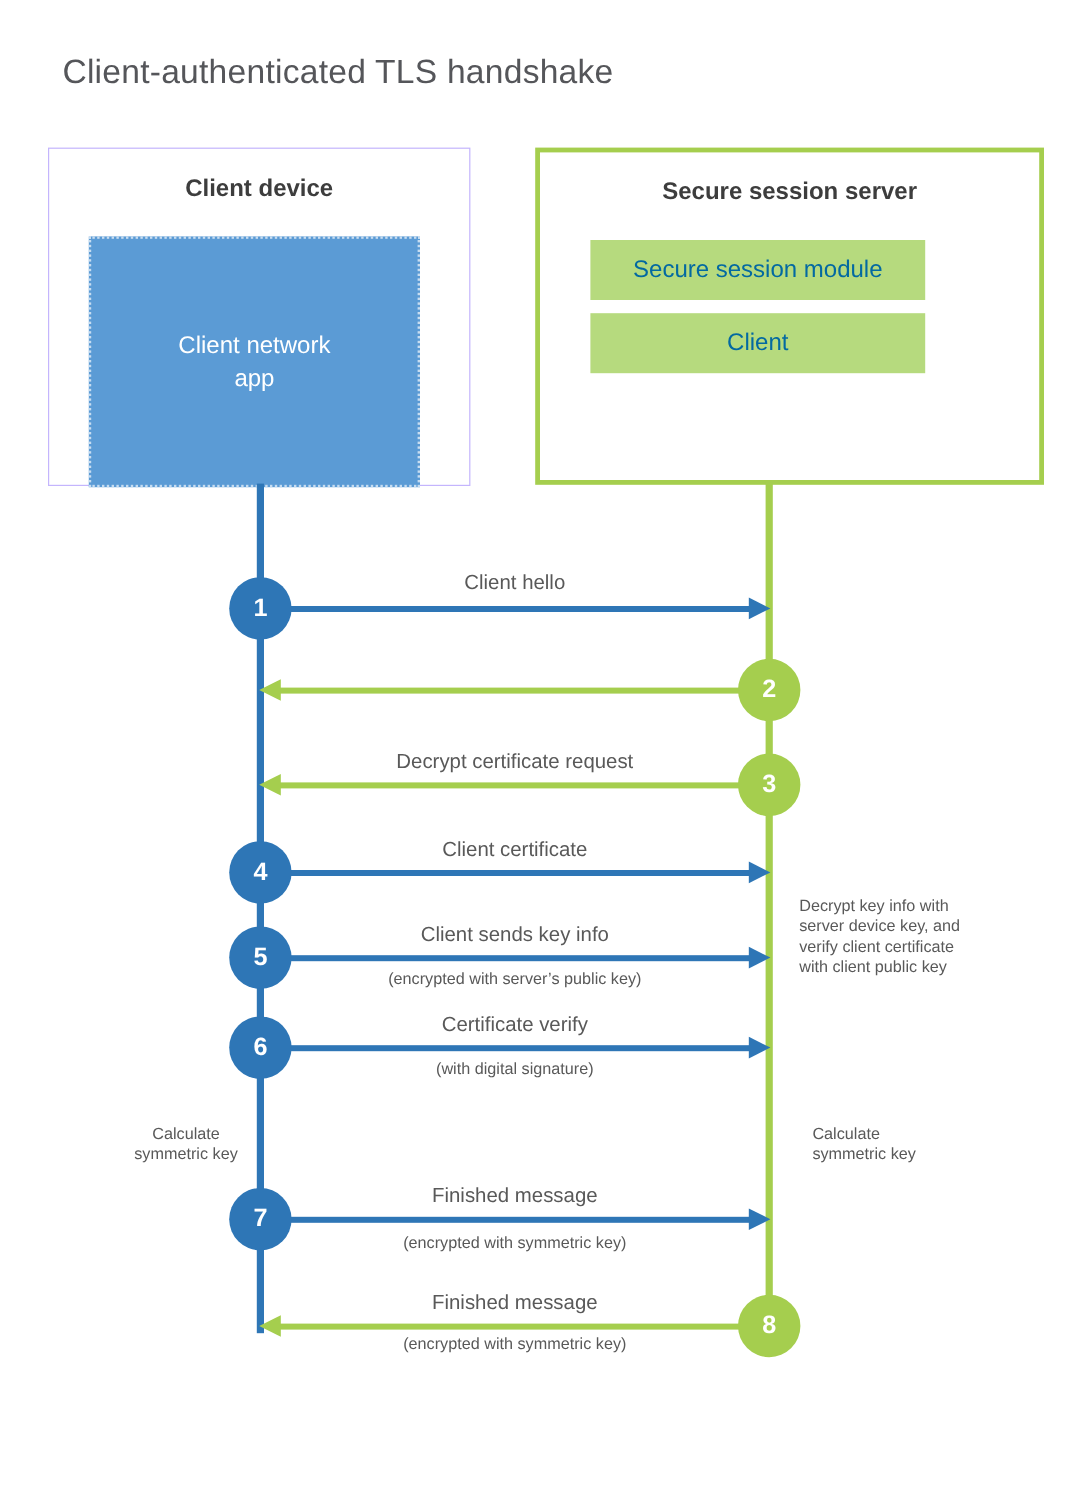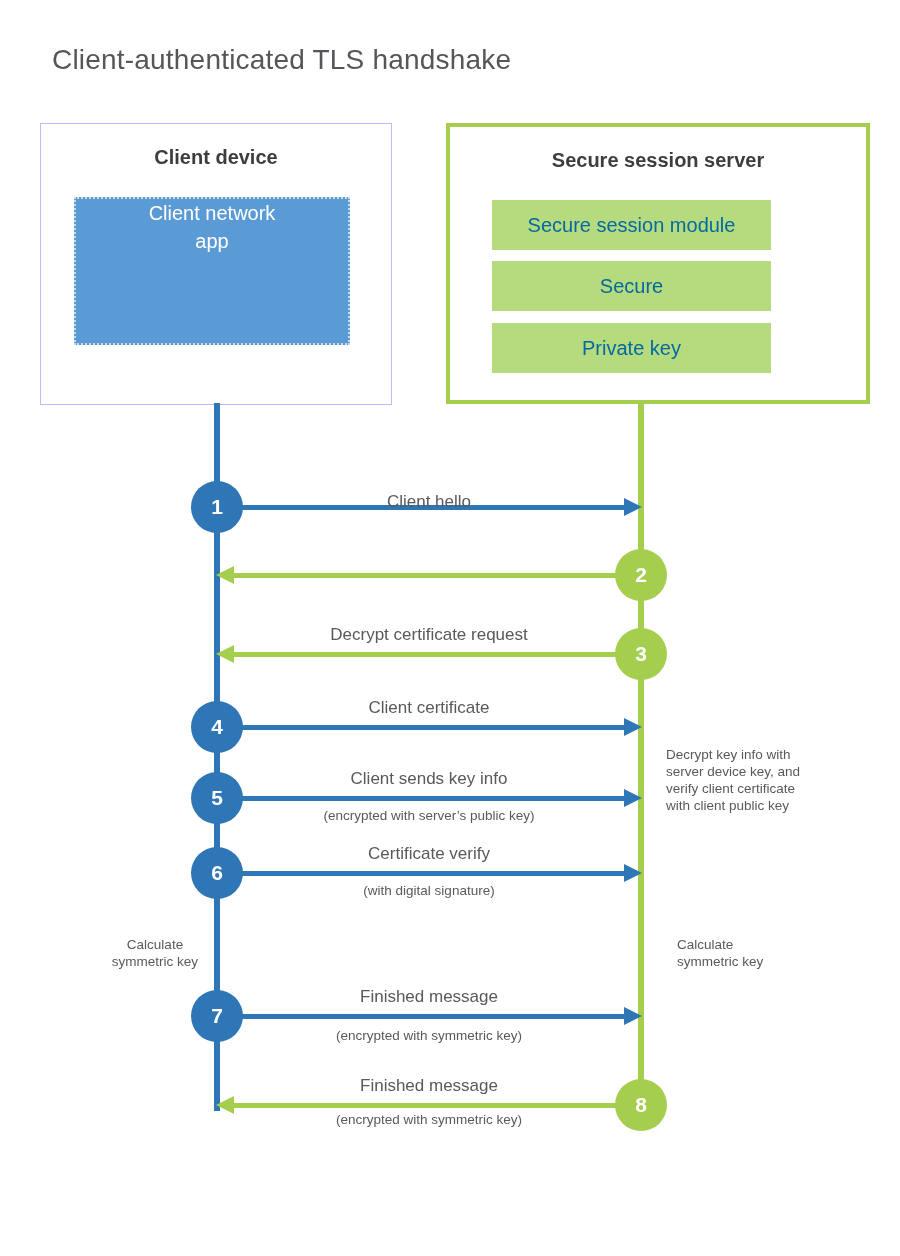--- a/index.html
+++ b/index.html
@@ -27,28 +27,29 @@
   .box-title {
     margin-top: 22px;
     text-align: center;
     font-size: 20px;
     font-weight: bold;
     color: #3d3d3d;
   }
   .client-app {
     position: absolute;
     left: 33px; top: 73px;
-    width: 276px; height: 148px;
+    width: 276px; height: 209px;
     background: #5b9bd5;
     border: 2px dotted #c7ddf1;
     box-sizing: border-box;
     color: #ffffff;
     font-size: 20px;
     display: flex;
     flex-direction: column;
+    justify-content: center;
     align-items: center;
     line-height: 28px;
   }
   .server-bar {
     position: absolute;
     left: 42px;
     width: 279px; height: 50px;
     background: #b6da7e;
     color: #0369a1;
     font-size: 20px;
@@ -116,30 +117,29 @@
     <div class="box-title">Client device</div>
     <div class="client-app">
       <div>Client network</div>
       <div>app</div>
     </div>
   </div>
 
   <div class="box server-box">
     <div class="box-title">Secure session server</div>
     <div class="server-bar bar-0">Secure session module</div>
-    <div class="server-bar bar-1">Secure</div>
-    <div class="server-bar bar-2">Private key</div>
+    <div class="server-bar bar-1">Client</div>
   </div>
 
   <div class="lifeline client-lifeline"></div>
   <div class="lifeline server-lifeline"></div>
 
   <div class="arrow-line blue to-server" style="top:505px"></div>
   <div class="arrow-head right" style="top:498px"></div>
-  <div class="msg-label" style="top:492px">Client hello</div>
+  <div class="msg-label" style="top:476px">Client hello</div>
   <div class="circle blue" style="left:191px; top:481px">1</div>
 
   <div class="arrow-line green to-client" style="top:573px"></div>
   <div class="arrow-head left" style="top:566px"></div>
   <div class="circle green" style="left:615px; top:549px">2</div>
 
   <div class="arrow-line green to-client" style="top:652px"></div>
   <div class="arrow-head left" style="top:645px"></div>
   <div class="msg-label" style="top:625px">Decrypt certificate request</div>
   <div class="circle green" style="left:615px; top:628px">3</div>

